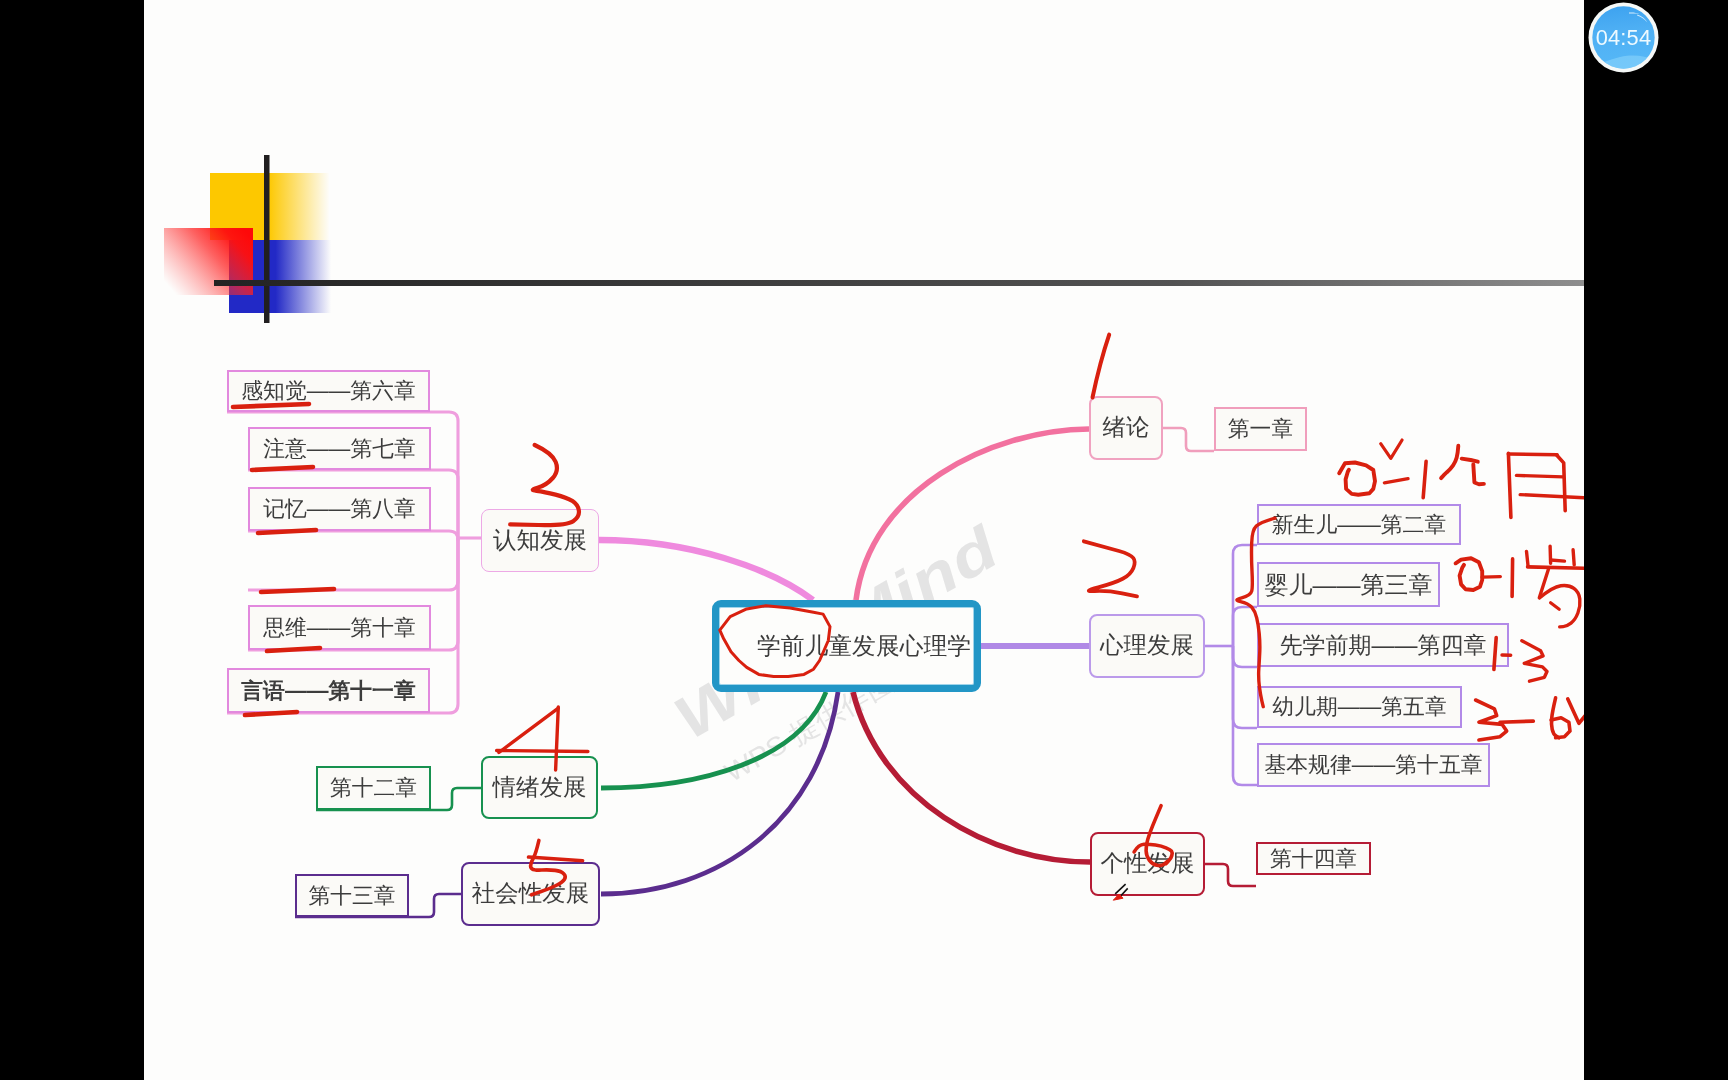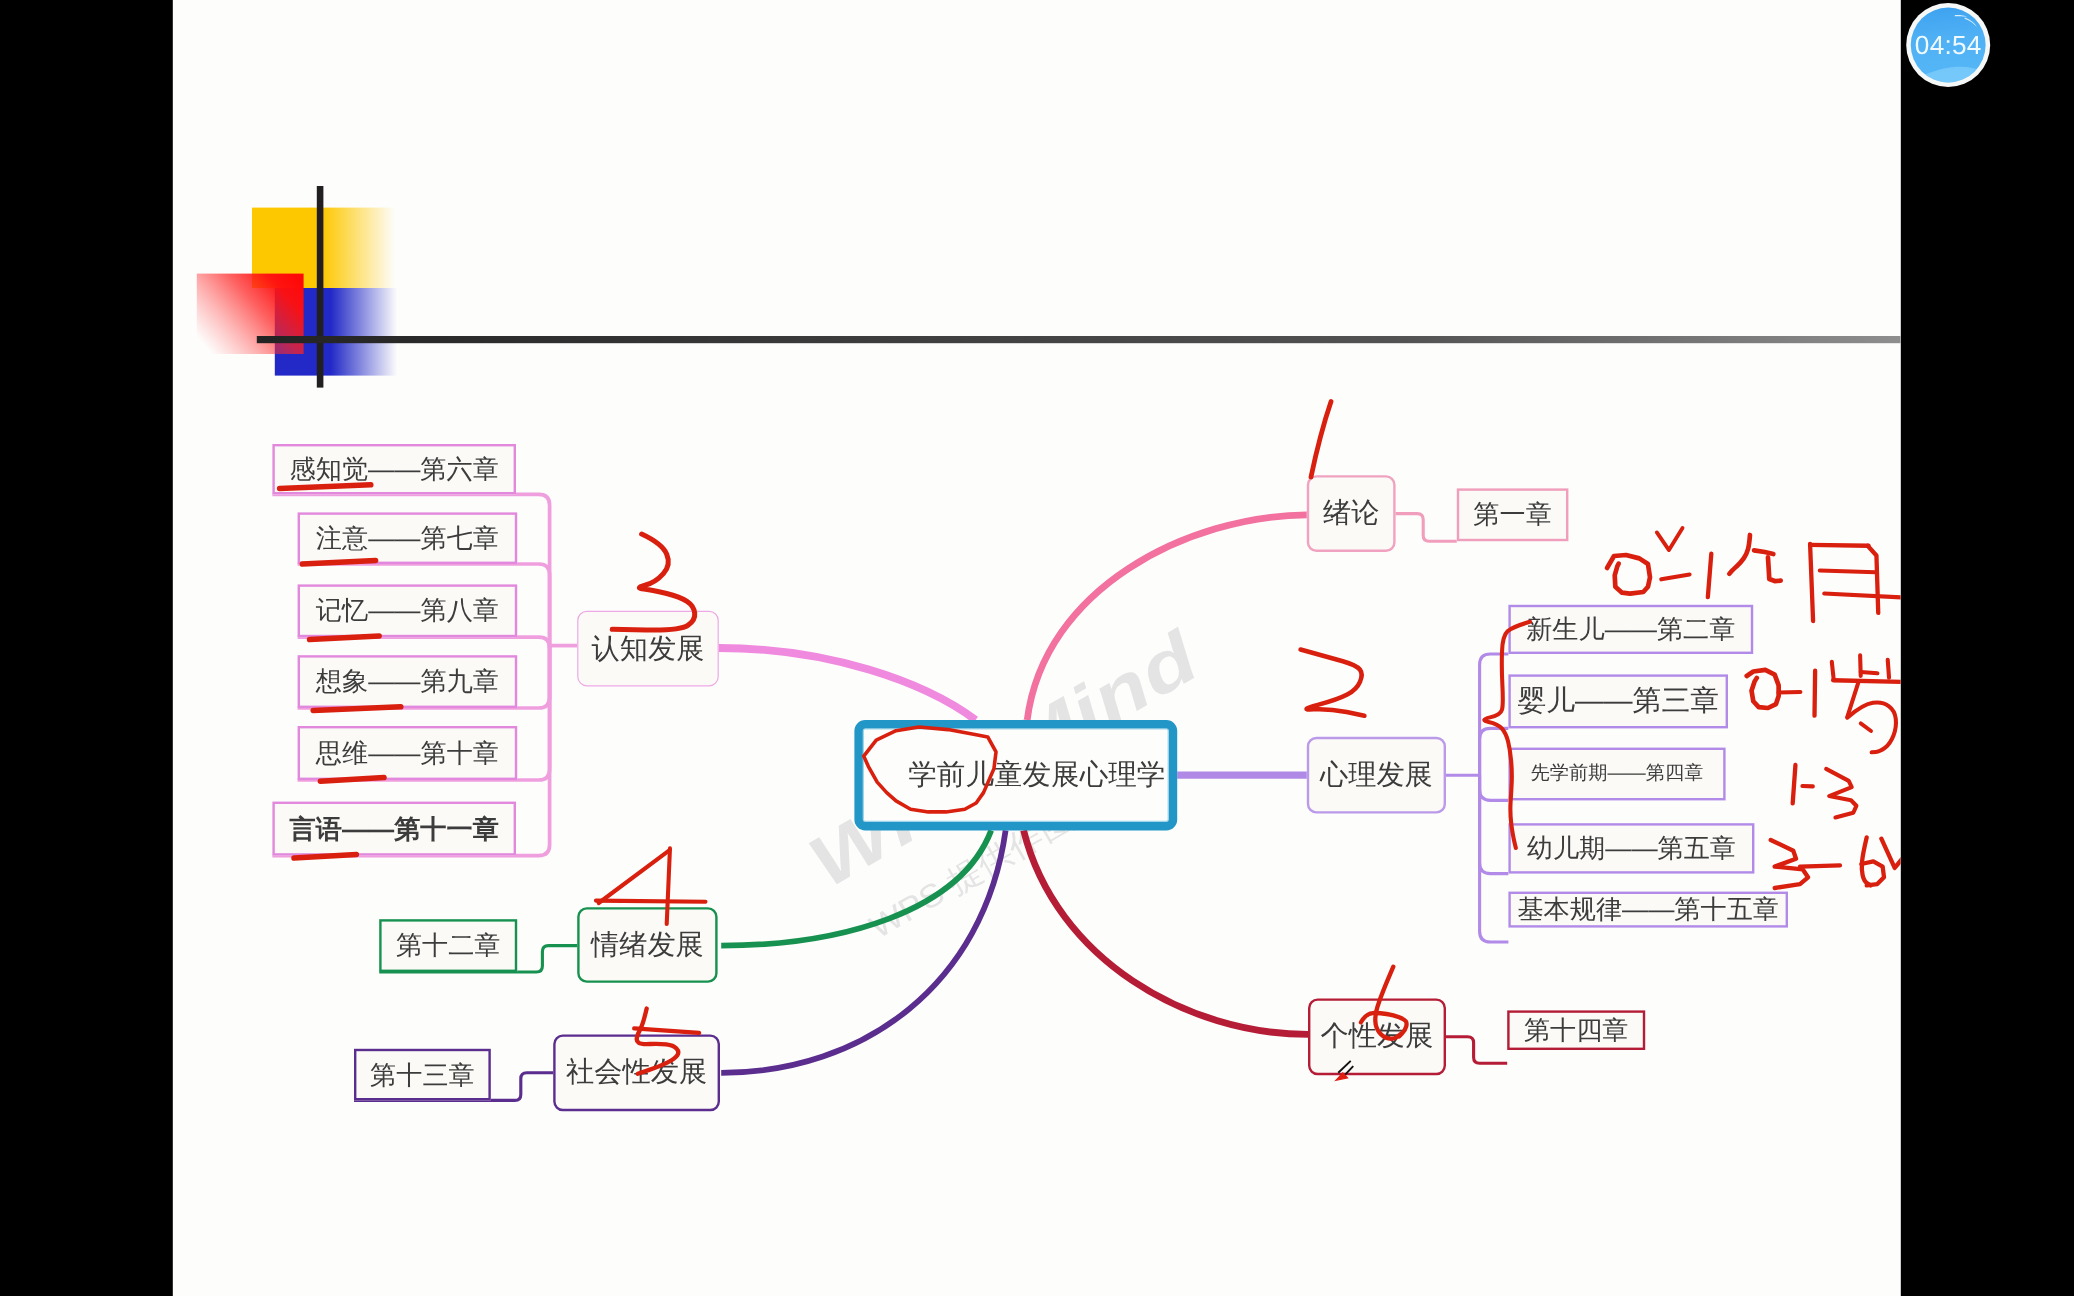--- a/index.html
+++ b/index.html
@@ -98,23 +98,20 @@
     <div id="nodes" class="lyr">
       <div class="node" style="left:83px;top:370px;width:203px;height:42px;border:2.2px solid #e289de;border-radius:0px;font-size:21.8px;">
           <span class="t">感知觉——第六章</span>
         </div>
       <div class="node" style="left:104px;top:427px;width:183px;height:43px;border:2.2px solid #e289de;border-radius:0px;font-size:21.8px;">
           <span class="t">注意——第七章</span>
         </div>
       <div class="node" style="left:104px;top:487px;width:183px;height:44px;border:2.2px solid #e289de;border-radius:0px;font-size:21.8px;">
           <span class="t">记忆——第八章</span>
         </div>
-      <div class="node" style="left:104px;top:546px;width:183px;height:44px;border:2.2px solid #e289de;border-radius:0px;font-size:21.8px;">
-          <span class="t">想象——第九章</span>
-        </div>
       <div class="node" style="left:104px;top:605px;width:183px;height:45px;border:2.2px solid #e289de;border-radius:0px;font-size:21.8px;">
           <span class="t">思维——第十章</span>
         </div>
       <div class="node" style="left:83px;top:668px;width:203px;height:45px;border:2.2px solid #e289de;border-radius:0px;font-size:21.8px;font-weight:bold;">
           <span class="t">言语——第十一章</span>
         </div>
       <div class="node" style="left:337px;top:509px;width:118px;height:63px;border:1.8px solid #eda9e6;border-radius:8px;font-size:23.5px;">
           <span class="t">认知发展</span>
         </div>
       <div class="node" style="left:172px;top:766px;width:115px;height:44px;border:2.0px solid #17914f;border-radius:0px;font-size:21.8px;">
@@ -137,27 +134,27 @@
         </div>
       <div class="node" style="left:945px;top:614px;width:116px;height:64px;border:2.0px solid #bb9aea;border-radius:8px;font-size:23.5px;">
           <span class="t">心理发展</span>
         </div>
       <div class="node" style="left:1113px;top:504px;width:204px;height:41px;border:2.0px solid #b28ae8;border-radius:0px;font-size:21.8px;">
           <span class="t">新生儿——第二章</span>
         </div>
       <div class="node" style="left:1113px;top:562px;width:183px;height:45px;border:2.0px solid #b28ae8;border-radius:0px;font-size:24px;">
           <span class="t">婴儿——第三章</span>
         </div>
-      <div class="node" style="left:1113px;top:623px;width:181px;height:44px;border:2.0px solid #b28ae8;border-radius:0px;font-size:16px;">
+      <div class="node" style="left:1113px;top:623px;width:252px;height:44px;border:2.0px solid #b28ae8;border-radius:0px;font-size:23px;">
           <span class="t">先学前期——第四章</span>
         </div>
       <div class="node" style="left:1113px;top:686px;width:205px;height:42px;border:2.0px solid #b28ae8;border-radius:0px;font-size:21.8px;">
           <span class="t">幼儿期——第五章</span>
         </div>
-      <div class="node" style="left:1113px;top:743px;width:233px;height:30px;border:2.0px solid #b28ae8;border-radius:0px;font-size:21.8px;">
+      <div class="node" style="left:1113px;top:743px;width:233px;height:44px;border:2.0px solid #b28ae8;border-radius:0px;font-size:21.8px;">
           <span class="t">基本规律——第十五章</span>
         </div>
       <div class="node" style="left:946px;top:832px;width:115px;height:64px;border:2.4px solid #b51c35;border-radius:8px;font-size:23.5px;">
           <span class="t">个性发展</span>
         </div>
       <div class="node" style="left:1112px;top:842px;width:115px;height:33px;border:2.0px solid #b51c35;border-radius:0px;font-size:21.8px;">
           <span class="t">第十四章</span>
         </div>
       <div class="node" style="left:568px;top:600px;width:269px;height:92px;border:7px solid #2296c6;border-radius:9px;font-size:23.8px;background:#fdfdfb;box-shadow:inset 0 0 0 1px #9fd4ea;padding-left:35px;">
         <span class="t">学前儿童发展心理学</span>

